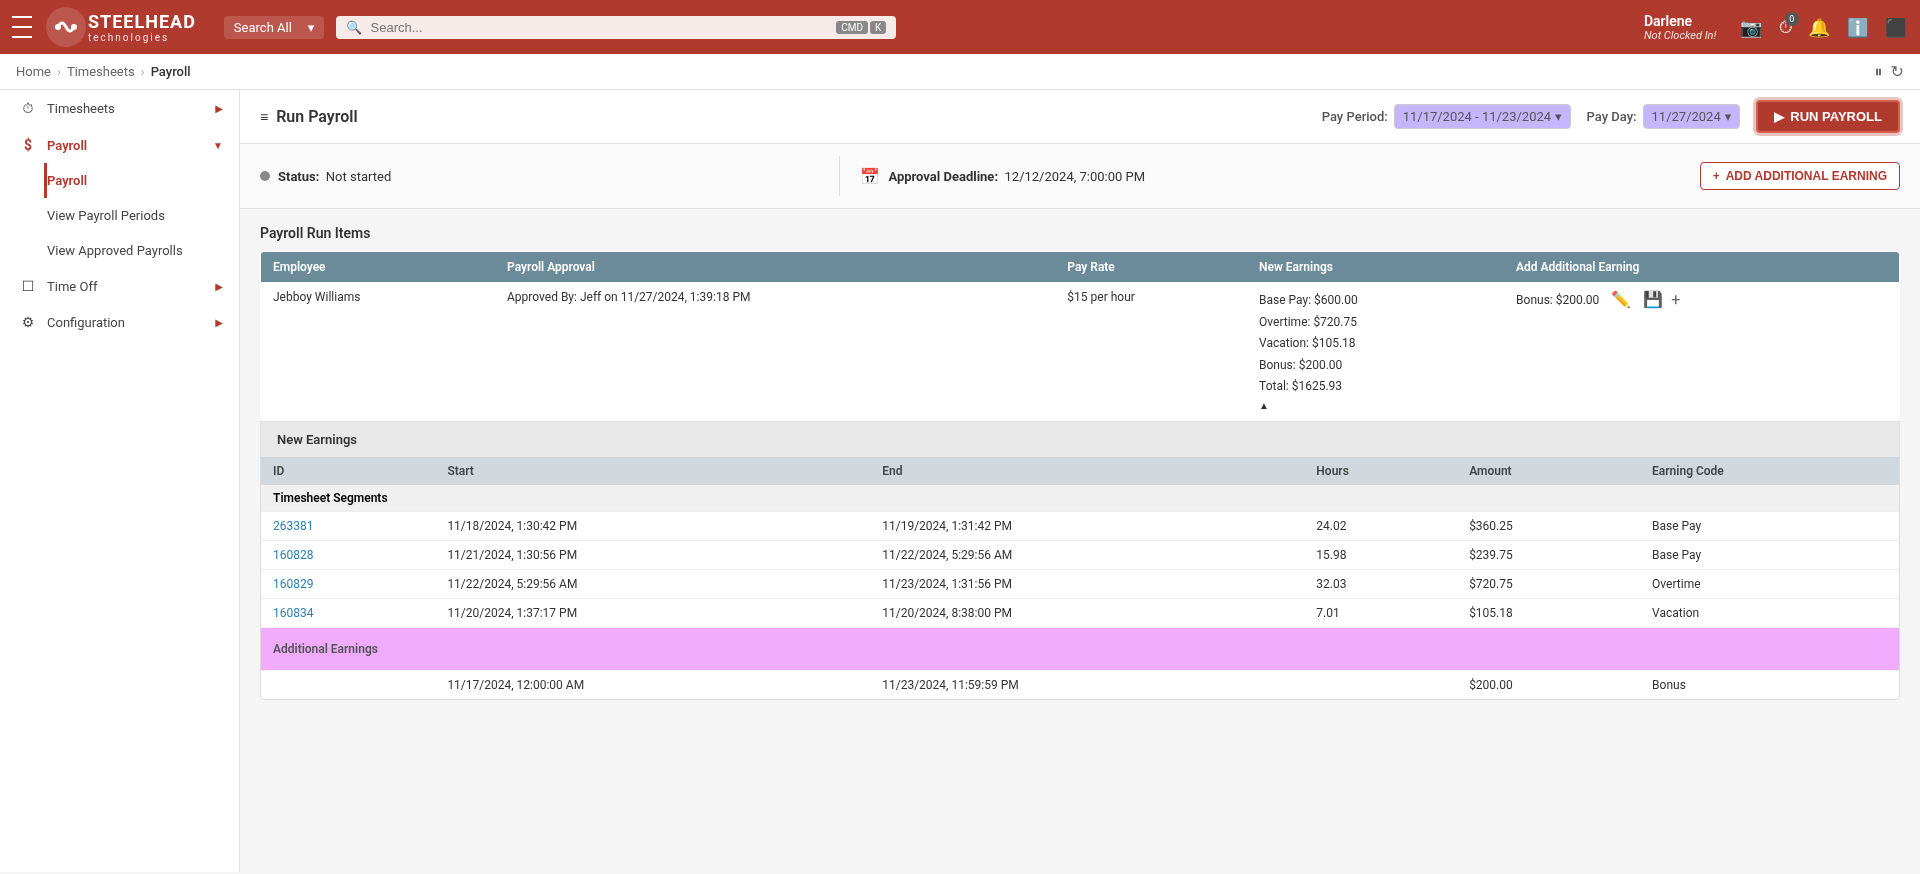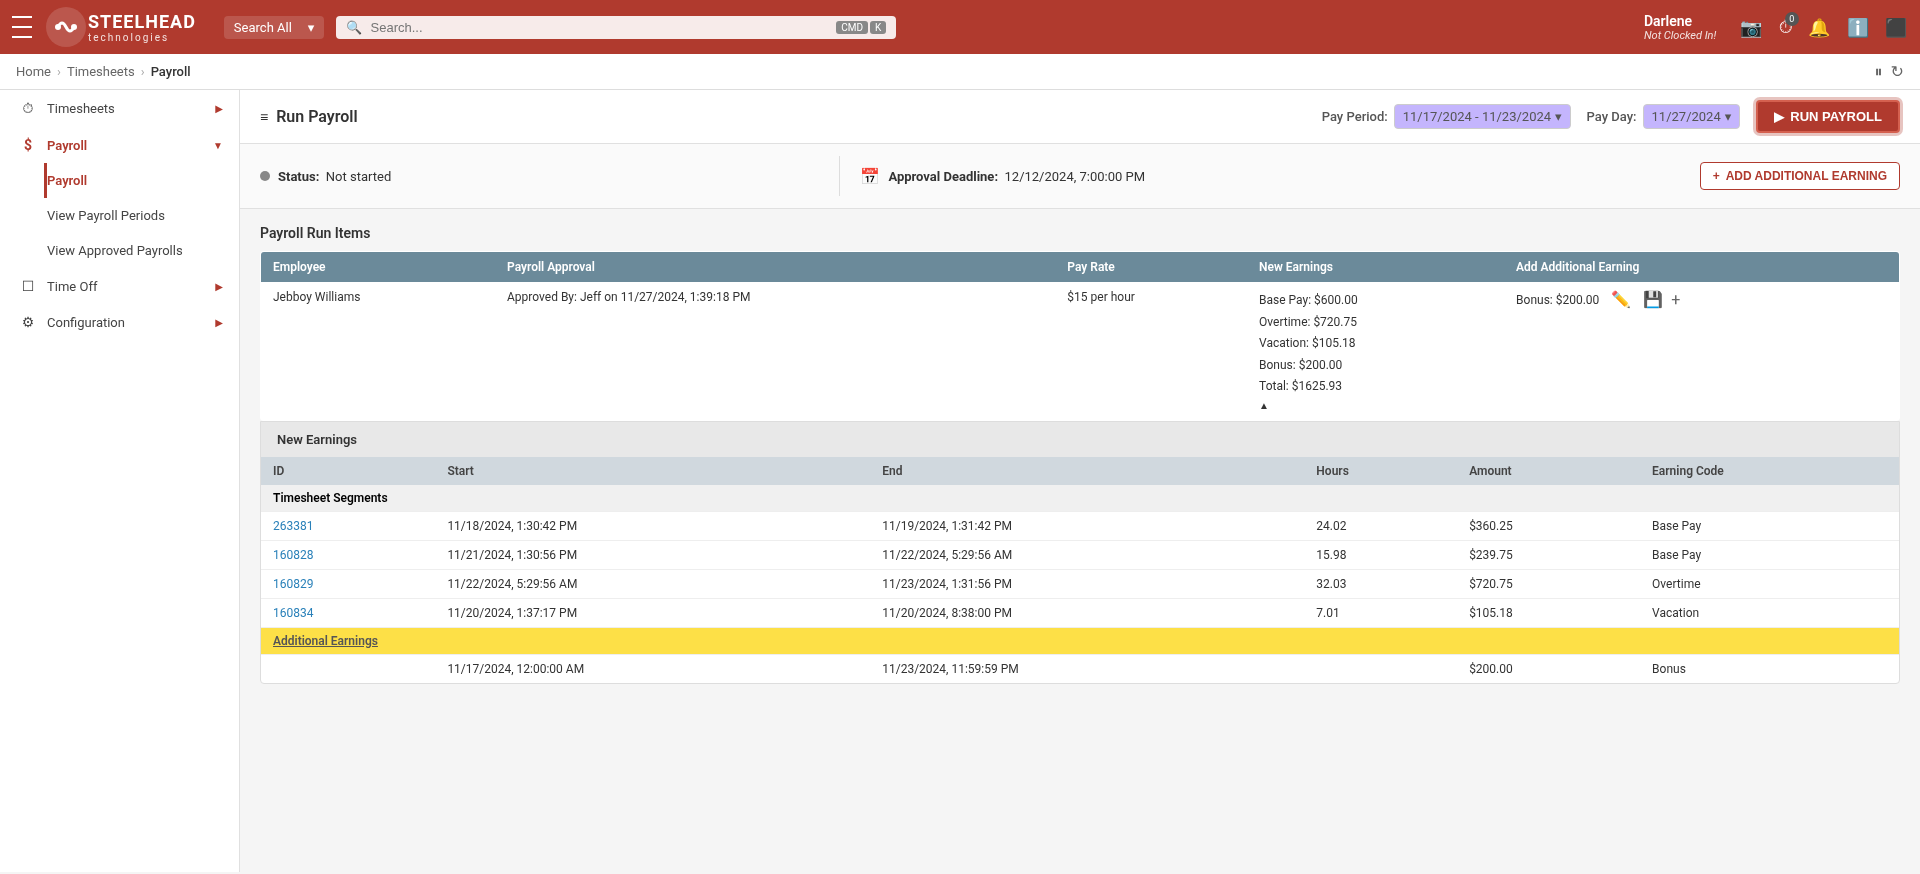--- a/index.html
+++ b/index.html
@@ -160,21 +160,21 @@
 
     
     .expanded-section { background: white; border: 1px solid #ddd; margin: 0 0 16px 0; border-radius: 0 0 4px 4px; }
     .new-earnings-header { background: #e8e8e8; padding: 10px 16px; font-size: 13px; font-weight: 600; }
     .inner-table { width: 100%; border-collapse: collapse; }
     .inner-table th { background: #d0d8de; padding: 7px 12px; text-align: left; font-size: 12px; font-weight: 600; color: #444; }
     .inner-table td { padding: 7px 12px; font-size: 12px; border-bottom: 1px solid #eee; }
     .inner-table tr:last-child td { border-bottom: none; }
     .segment-header td { background: #f0f0f0; font-weight: 600; font-size: 12px; color: #000000; padding: 6px 12px; }
     .link-id { color: #2980b9; text-decoration: none; cursor: pointer; }
-    .additional-header td { background: #fde047; font-weight: 600; font-size: 12px; color: #555; padding: 6px 12px; text-decoration: underline; }
+    .additional-header td { background: #f0abfc; font-weight: 600; font-size: 12px; color: #555; padding: 14px 12px; }
 
     .earnings-detail { font-size: 12px; line-height: 1.8; }
     .edit-icon { cursor: pointer; color: #666; margin: 0 4px; }
     .action-icons { display: flex; align-items: center; gap: 8px; }
     .icon-btn { cursor: pointer; color: #666; background: none; border: none; font-size: 16px; }
 
     .chevron { font-size: 10px; cursor: pointer; }
 
     
     .ham-line { display: block; width: 18px; height: 2px; background: white; margin: 2px 0; }

